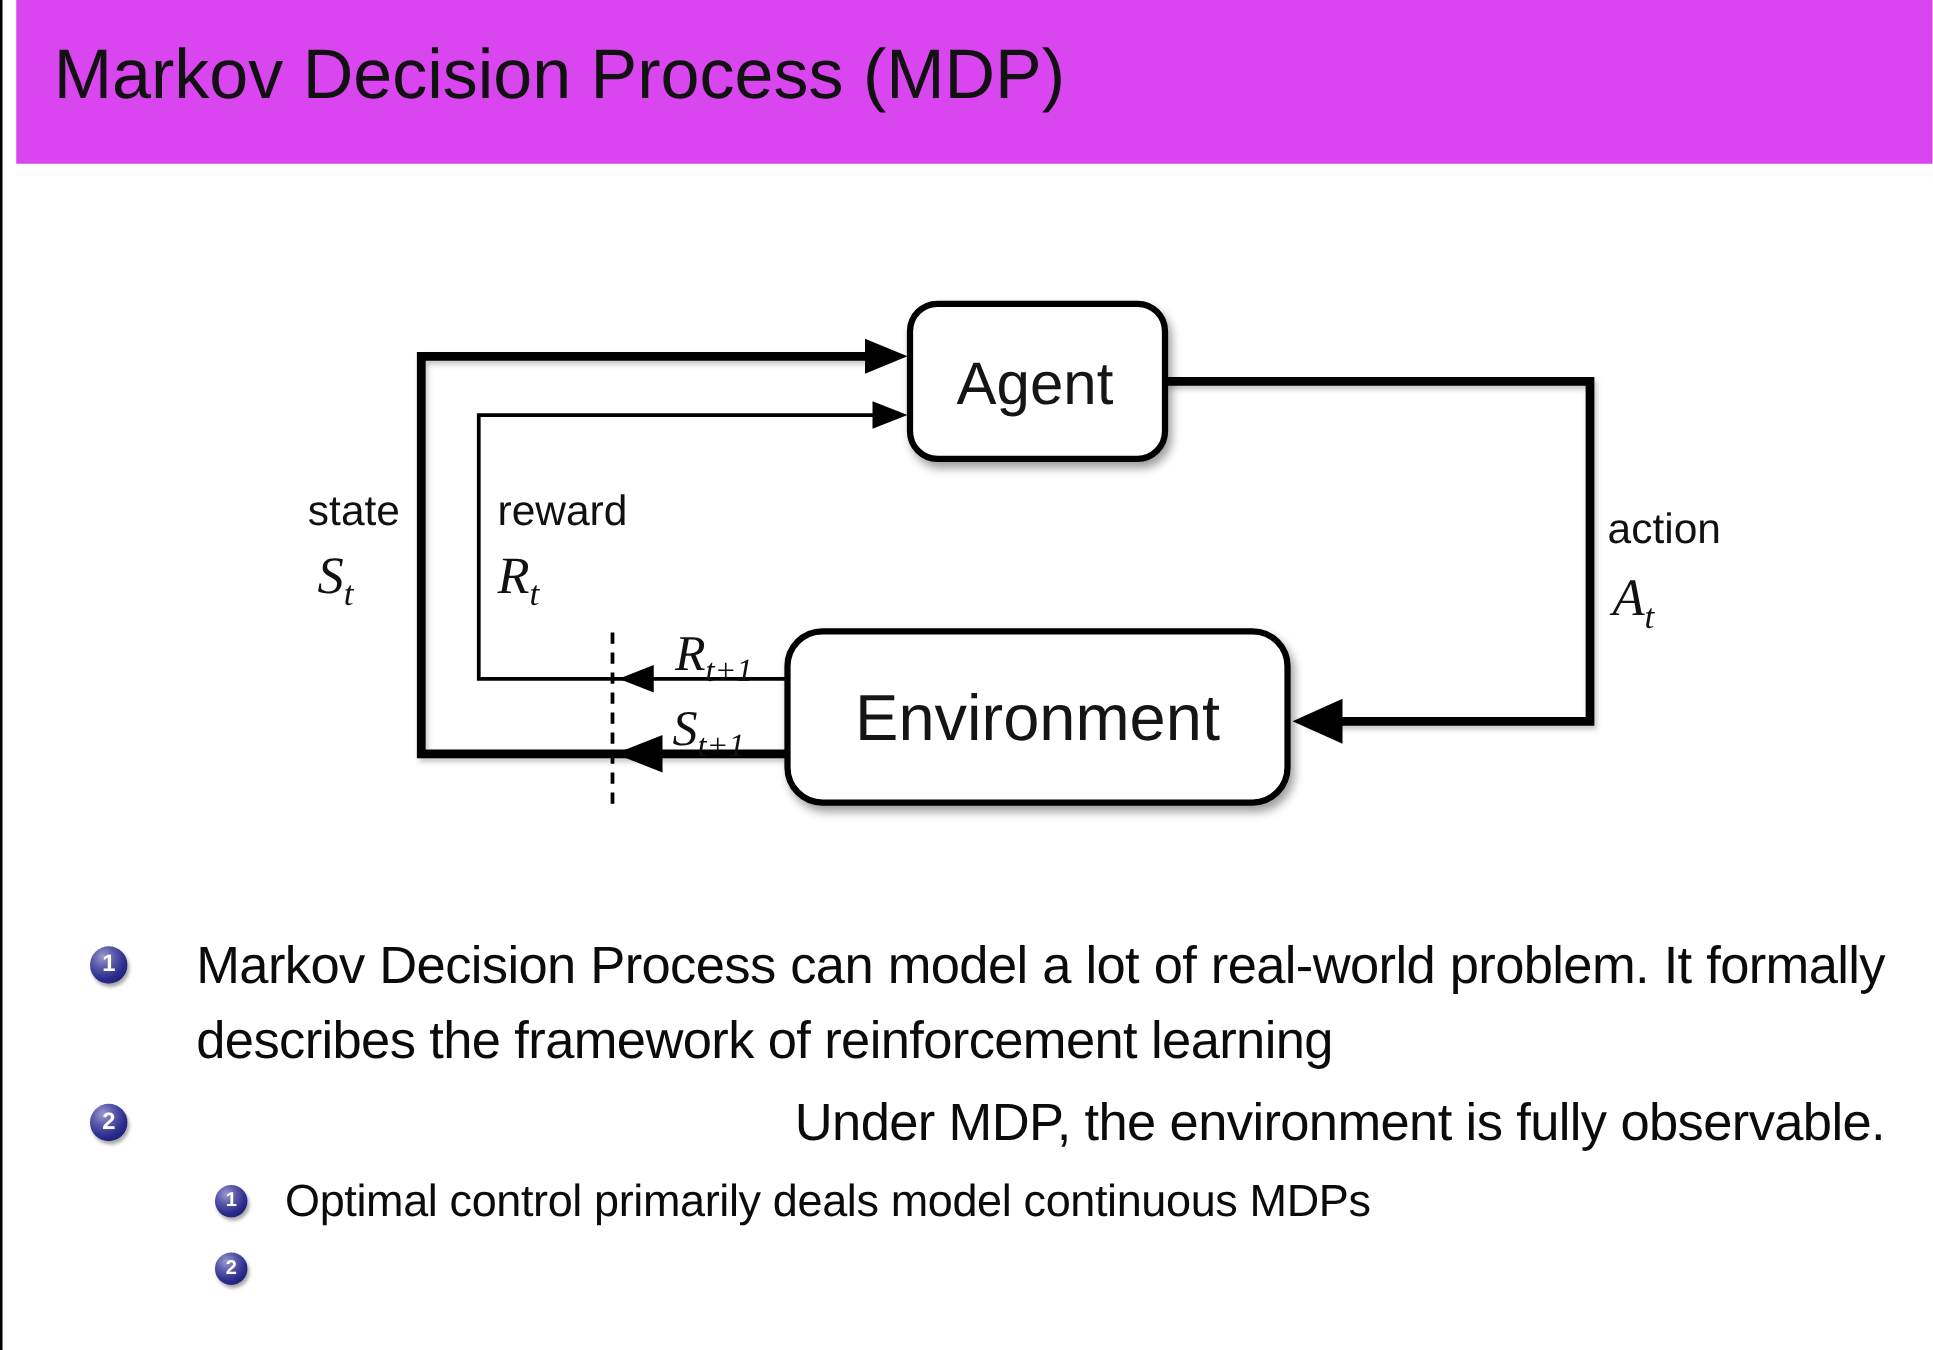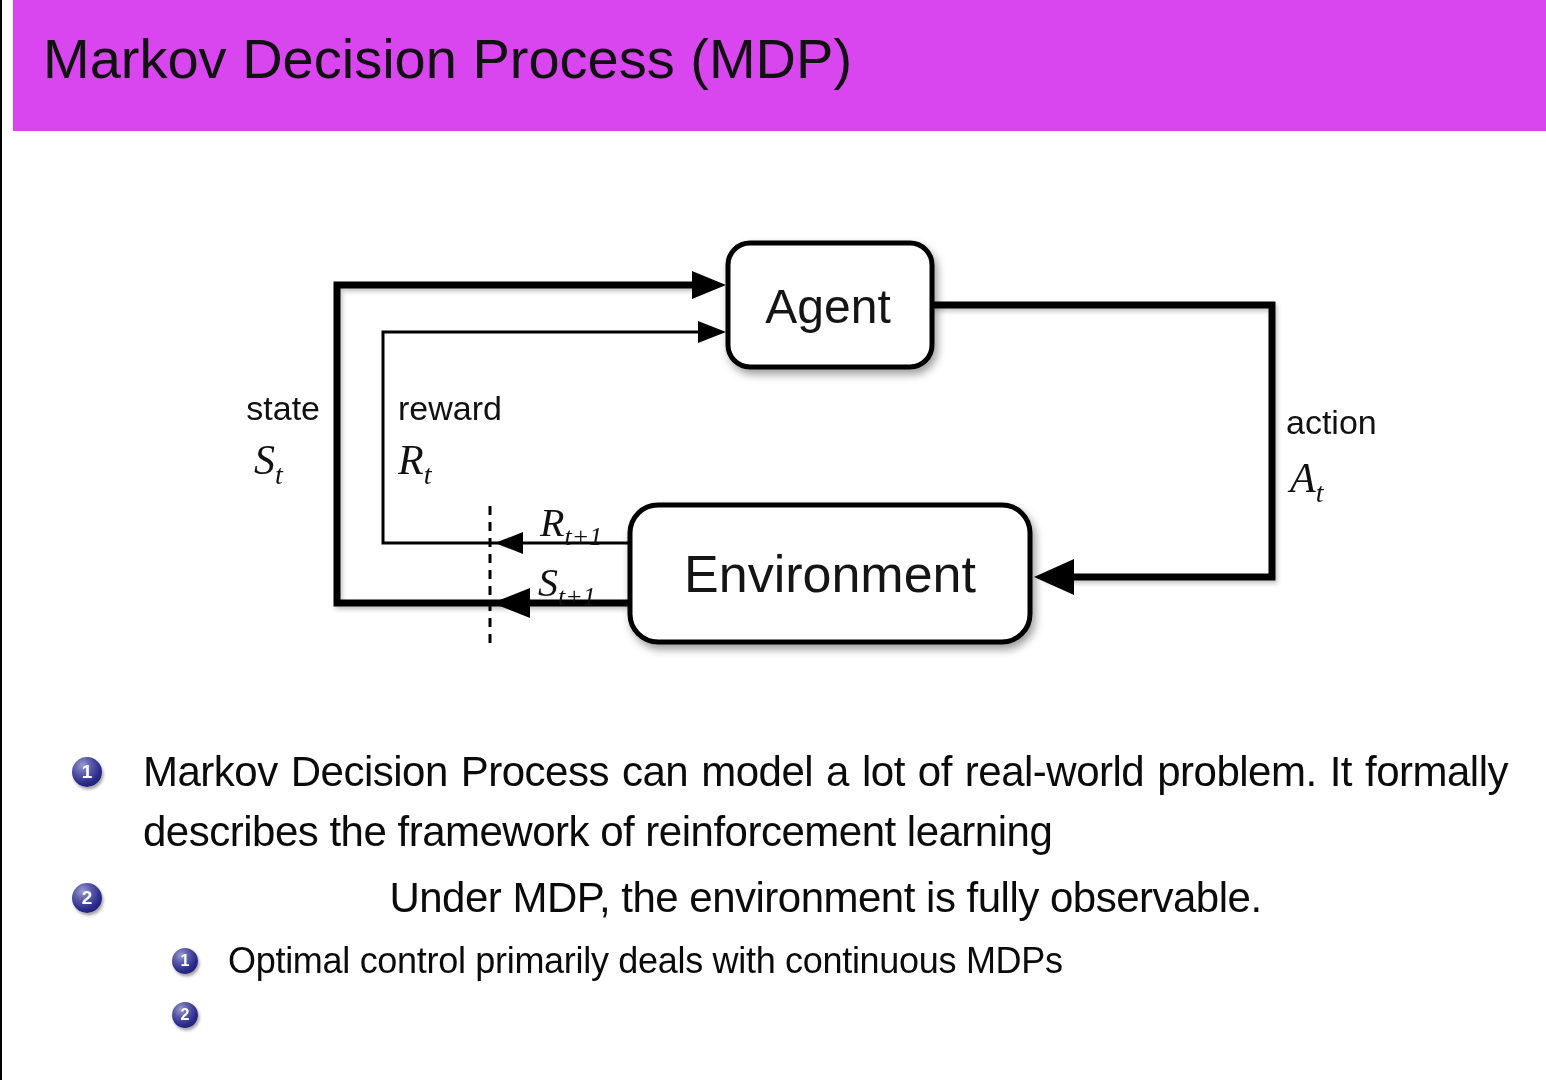--- a/index.html
+++ b/index.html
@@ -27,25 +27,25 @@
   text.nodelbl{font-family:"Liberation Sans",sans-serif;fill:#151515;}
   text.math{font-family:"Liberation Serif",serif;font-style:italic;font-size:42px;fill:#111;}
   text.math tspan.sub{font-size:28px;}
   text.math2{font-family:"Liberation Serif",serif;font-style:italic;font-size:40px;fill:#111;}
   text.math2 tspan.sub{font-size:26px;}
 
   .bullets{position:absolute;left:68px;top:742px;width:1440px;}
   .item{display:flex;align-items:flex-start;}
   .item.l1{margin-left:4px;}
   .item.l1 .btext{
-    margin-left:41px;font-size:42px;line-height:60px;letter-spacing:-0.5px;
+    margin-left:55px;font-size:42px;line-height:60px;letter-spacing:-0.5px;
     width:1390px;text-align:justify;
   }
   .item.l1.second{margin-top:6px;}
-  .item.l1.second .btext{text-align:center;}
+  .item.l1.second .btext{text-align:right;}
   .item.l2{margin-left:104px;}
   .item.l2 .btext{margin-left:30px;font-size:36px;line-height:54px;letter-spacing:-0.3px;}
   .item.l2.first{margin-top:6px;}
   .ball{
     flex:0 0 auto;border-radius:50%;color:#fff;
     display:flex;align-items:center;justify-content:center;
     background:radial-gradient(circle at 35% 28%, #9a9ad0 0%, #5c5cab 30%, #2b2b8c 62%, #15155c 100%);
     box-shadow:1.5px 2.5px 3px rgba(0,0,0,0.35);
     font-weight:bold;font-family:"Liberation Sans",sans-serif;
   }
@@ -110,20 +110,20 @@
     <div class="btext">Markov Decision Process can model a lot of real-world problem. It formally describes the framework of reinforcement learning</div>
   </div>
 
   <div class="item l1 second">
     <span class="ball">2</span>
     <div class="btext">Under MDP, the environment is fully observable.</div>
   </div>
 
   <div class="item l2 first">
     <span class="ball">1</span>
-    <div class="btext">Optimal control primarily deals with continuous MDPs</div>
+    <div class="btext">Optimal control primarily deals model continuous MDPs</div>
   </div>
 
   <div class="item l2">
     <span class="ball">2</span>
   </div>
 
 </div>
 
 </body></html>

